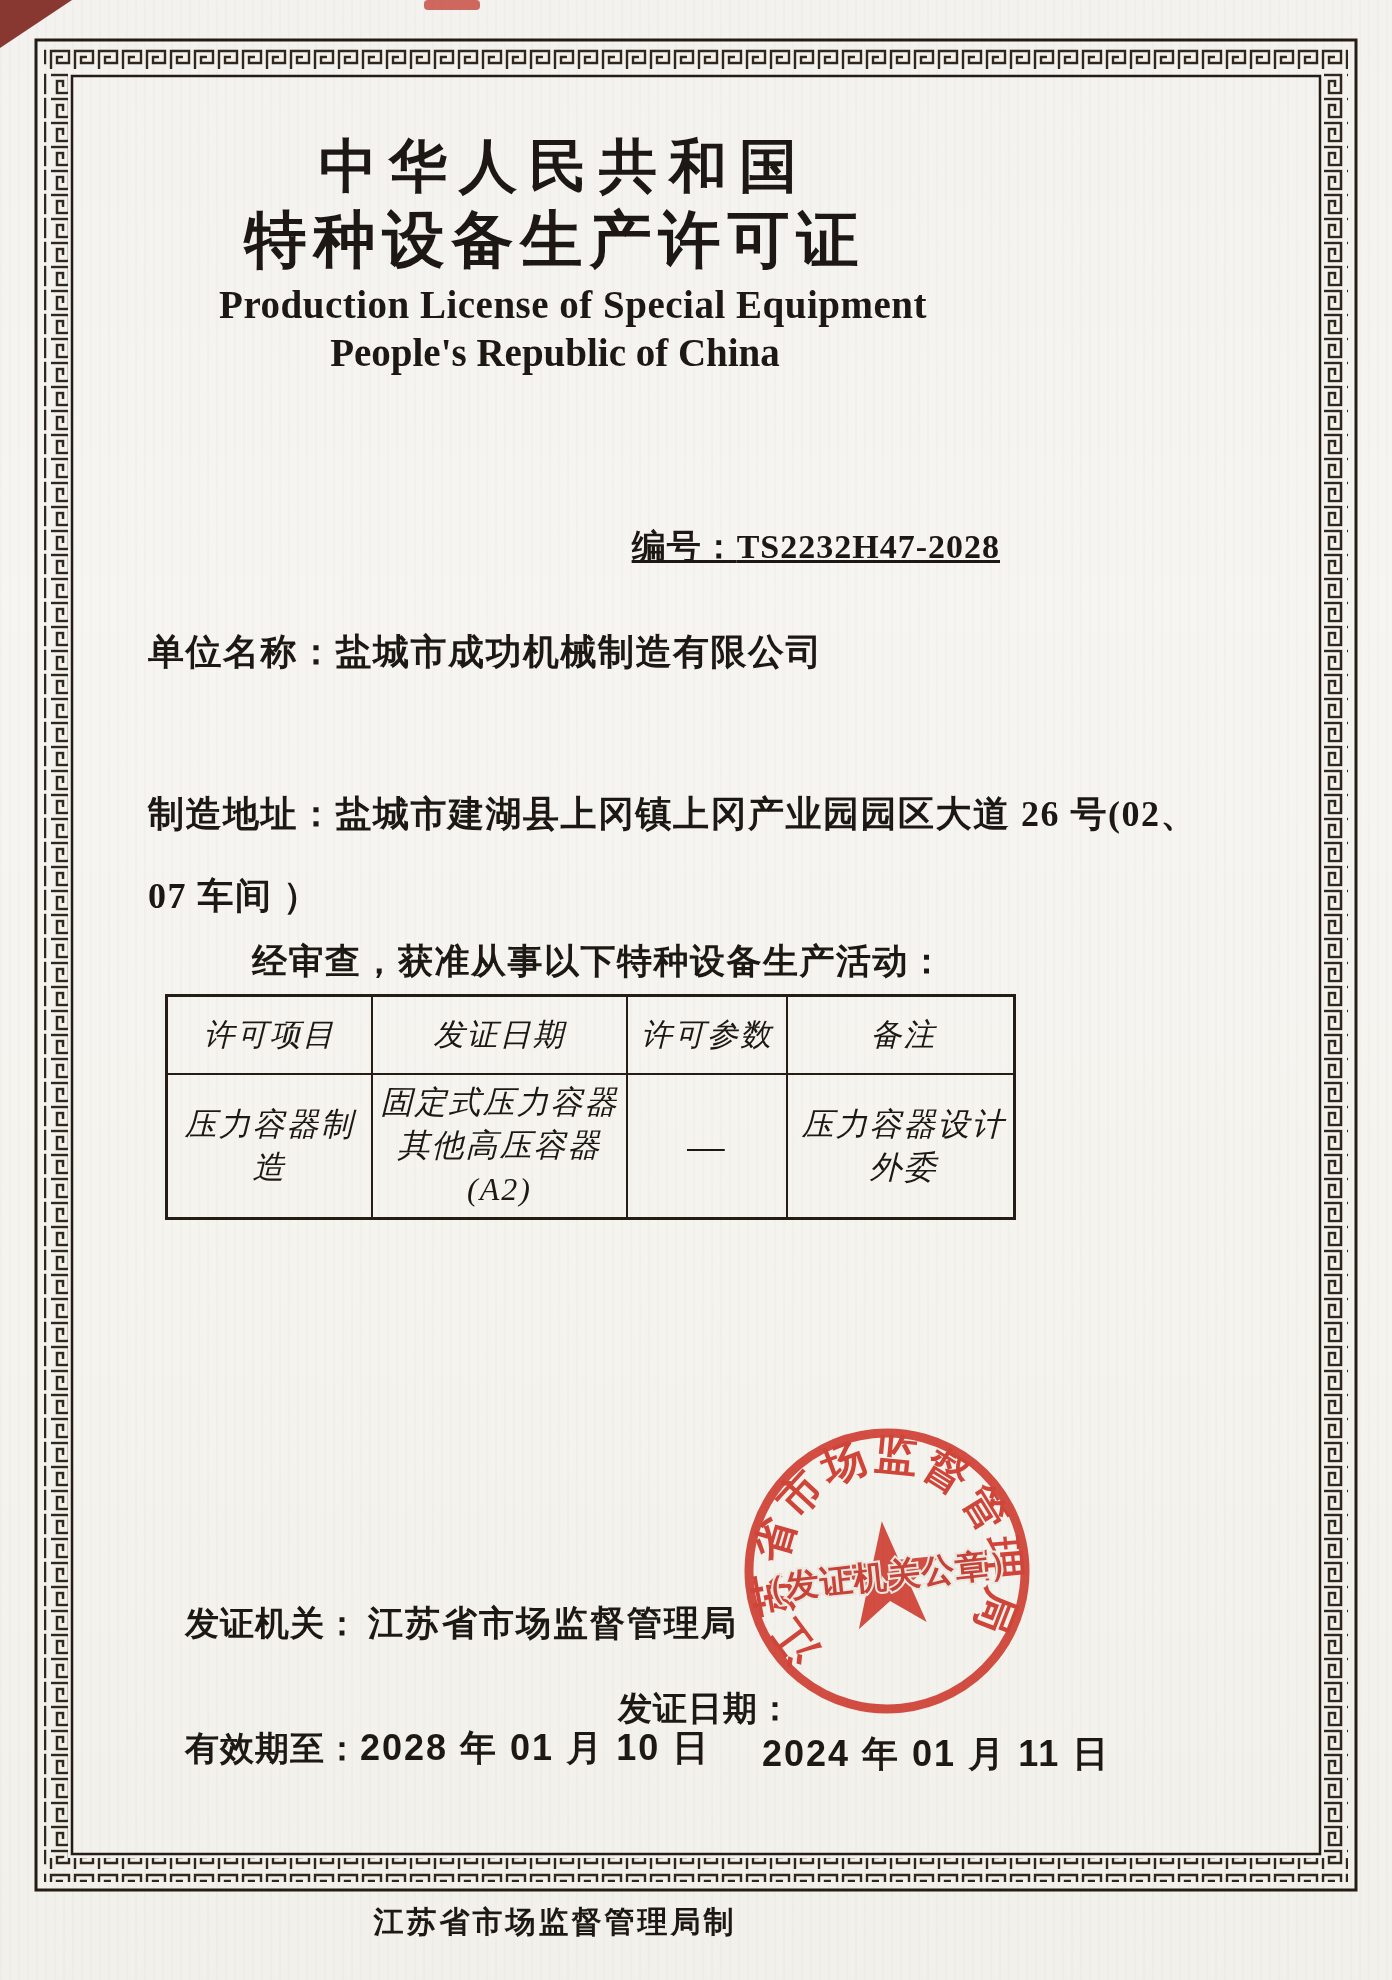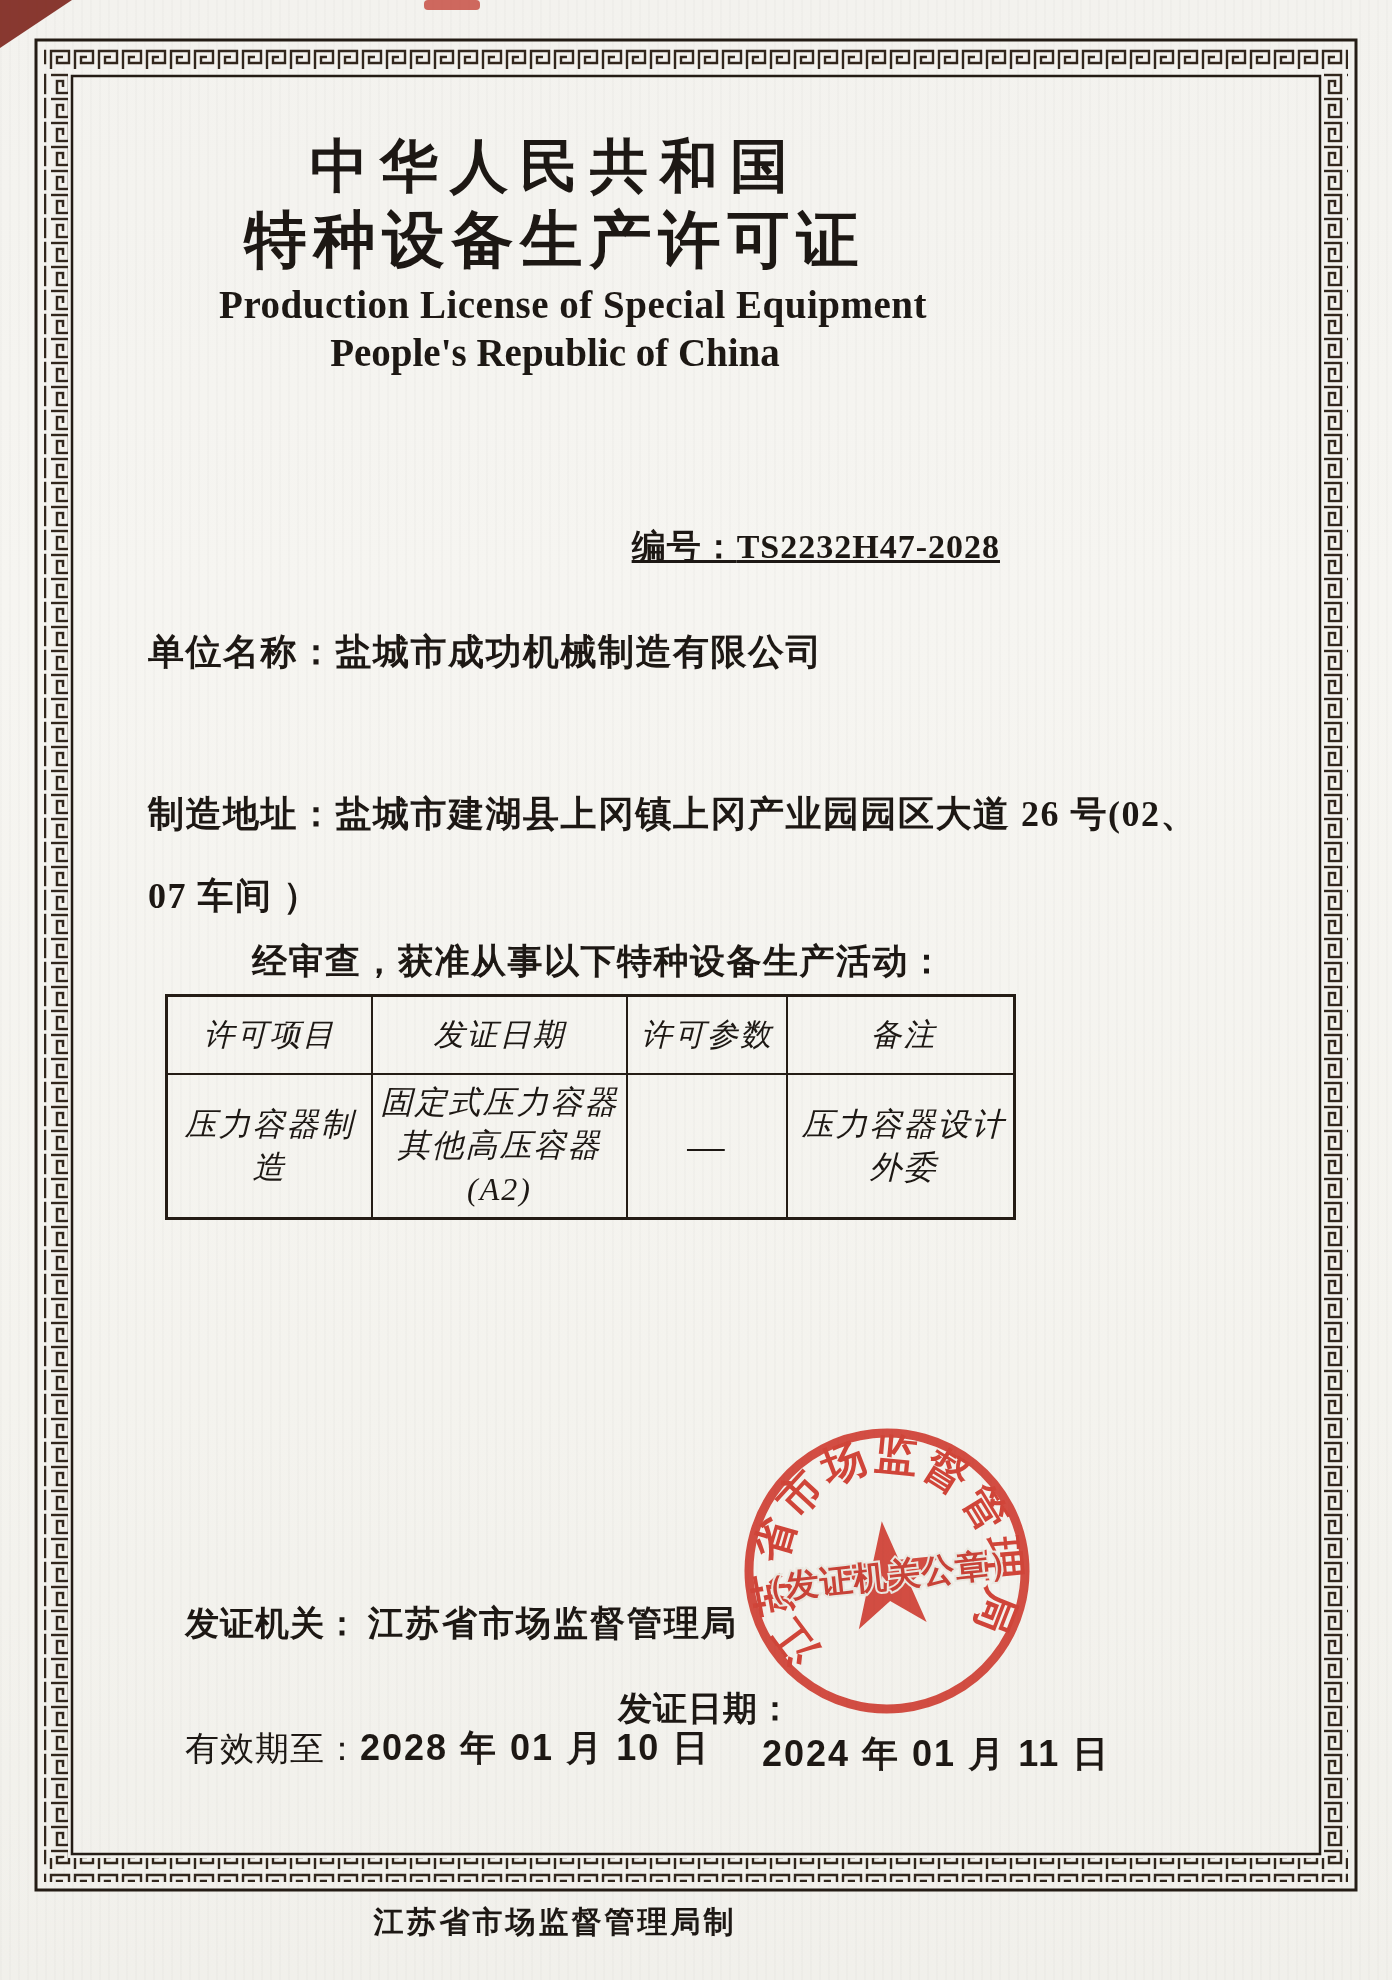--- a/index.html
+++ b/index.html
@@ -13,21 +13,21 @@
     color:#1d1814;
   }
   .texture{
     position:absolute;inset:0;
     background:repeating-linear-gradient(90deg,rgba(0,0,0,0.015) 0 2px,transparent 2px 9px);
     pointer-events:none;
   }
   .border-svg{position:absolute;left:0;top:0;}
   .content{position:absolute;inset:0;}
   .title-block{position:absolute;left:95px;top:0;width:920px;text-align:center;}
-  .cn-title-1{position:absolute;left:0;top:128px;width:100%;font-size:58px;font-weight:700;letter-spacing:12px;}
+  .cn-title-1{position:absolute;left:9px;top:128px;width:100%;font-size:58px;font-weight:700;letter-spacing:12px;}
   .cn-title-2{position:absolute;left:0;top:198px;width:100%;font-size:62px;font-weight:700;letter-spacing:7px;}
   .en-title-1{position:absolute;left:18px;top:282px;width:100%;font-size:39px;font-weight:700;letter-spacing:0.5px;}
   .en-title-2{position:absolute;left:0;top:330px;width:100%;font-size:39px;font-weight:700;}
   .license-no{position:absolute;left:560px;top:524px;width:440px;text-align:right;font-size:34px;font-weight:600;letter-spacing:1px;text-decoration:underline;}
   .field{position:absolute;left:148px;font-size:36px;font-weight:600;letter-spacing:1.5px;white-space:nowrap;}
   .f-company{top:628px;}
   .f-address{top:708px;}
   .f-mfg1{top:790px;}
   .f-mfg2{top:872px;}
   .approval-note{position:absolute;left:252px;top:938px;font-size:35px;font-weight:600;letter-spacing:1.5px;}
@@ -47,21 +47,21 @@
     text-align:center;
     font-style:italic;
   }
   .lic-table .cell:nth-child(4n){border-right:none;padding-left:6px;}
   .lic-table .cell.last-row{border-bottom:none;font-size:32px;}
   .dash-cell{font-size:42px !important;font-weight:400 !important;}
   .issuer-row{position:absolute;left:185px;top:1600px;font-size:34px;white-space:nowrap;}
   .issuer-row .lbl{font-weight:600;letter-spacing:1px;}
   .issuer-row .val{font-weight:700;font-size:35px;letter-spacing:2px;margin-left:8px;}
   .valid-row{position:absolute;left:185px;top:1724px;font-size:34px;white-space:nowrap;}
-  .valid-row .lbl{font-weight:400;letter-spacing:1px;}
+  .valid-row .lbl{font-weight:700;letter-spacing:1px;}
   .date-val{font-family:"Liberation Sans","DejaVu Sans",sans-serif;font-weight:600;font-size:36px;letter-spacing:2px;}
   .issue-label{position:absolute;left:618px;top:1686px;font-size:34px;font-weight:600;letter-spacing:1px;}
   .issue-value{position:absolute;left:762px;top:1730px;font-family:"Liberation Sans","DejaVu Sans",sans-serif;font-weight:600;font-size:36px;letter-spacing:2px;white-space:nowrap;}
   .footer-text{position:absolute;left:95px;top:1902px;width:920px;text-align:center;font-size:30px;font-weight:600;letter-spacing:3px;}
   .seal{
     position:absolute;left:722px;top:1406px;width:330px;height:330px;
     transform:rotate(-6deg);
     mix-blend-mode:multiply;
     opacity:0.92;
     pointer-events:none;

